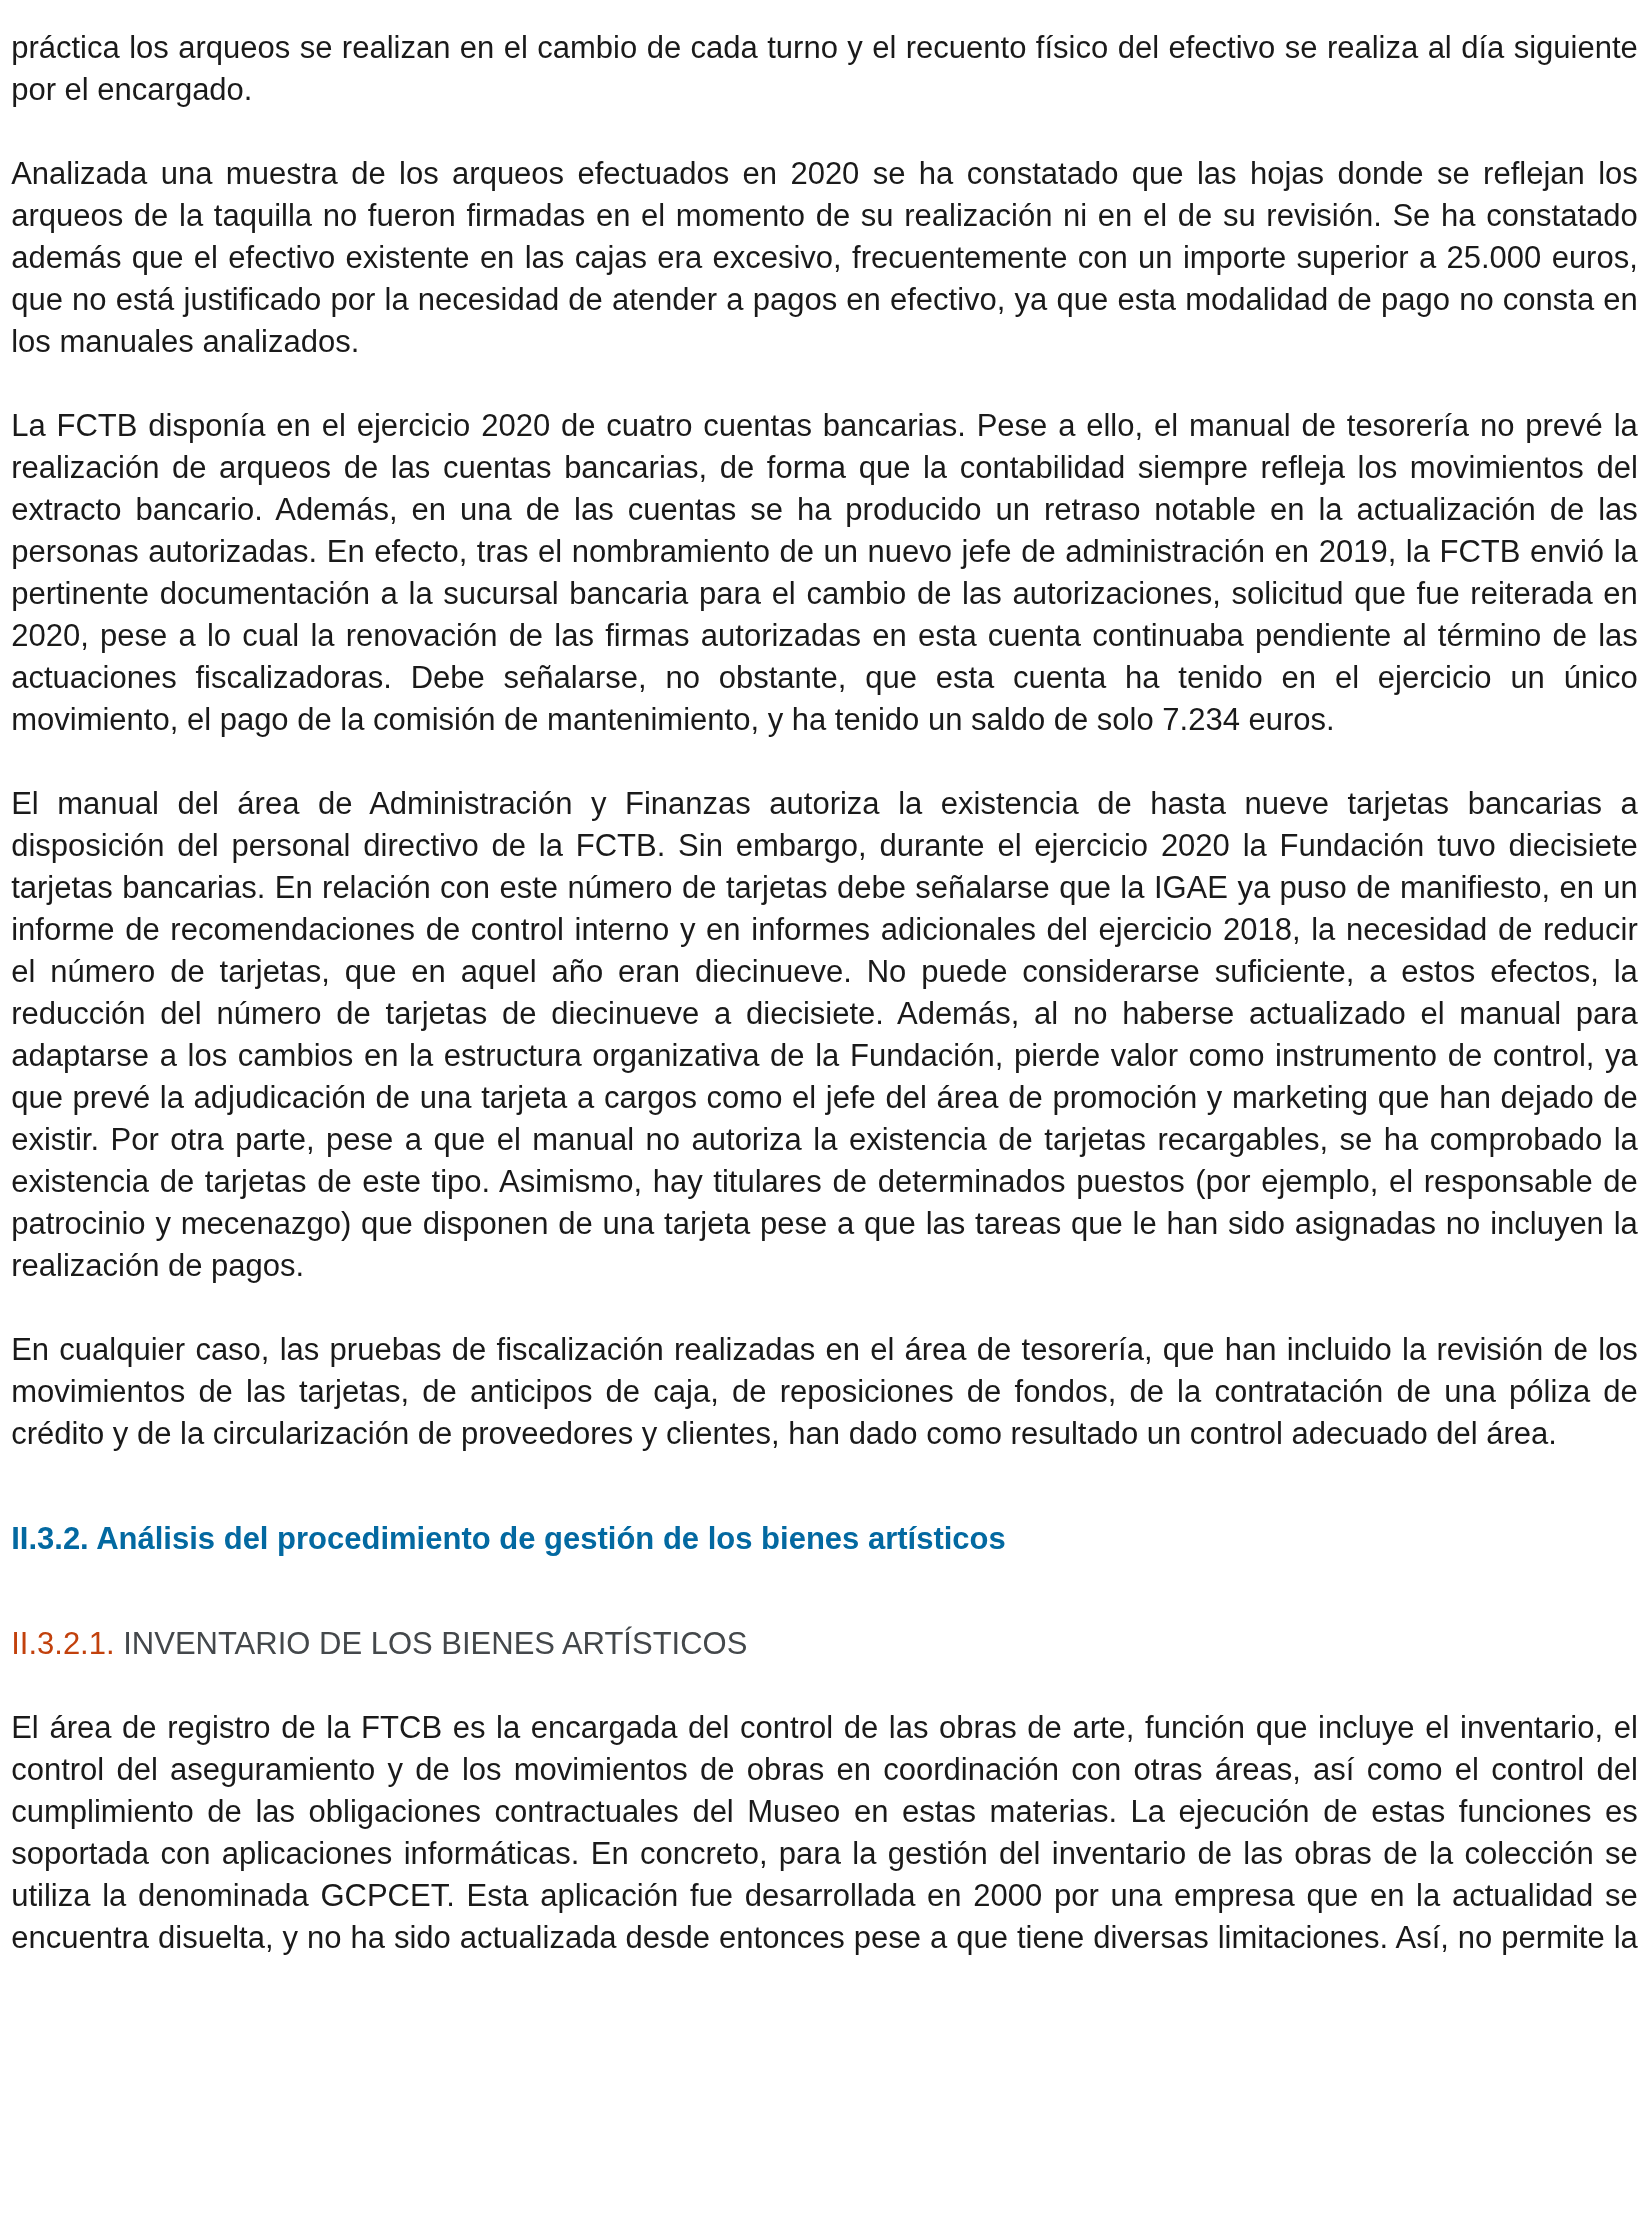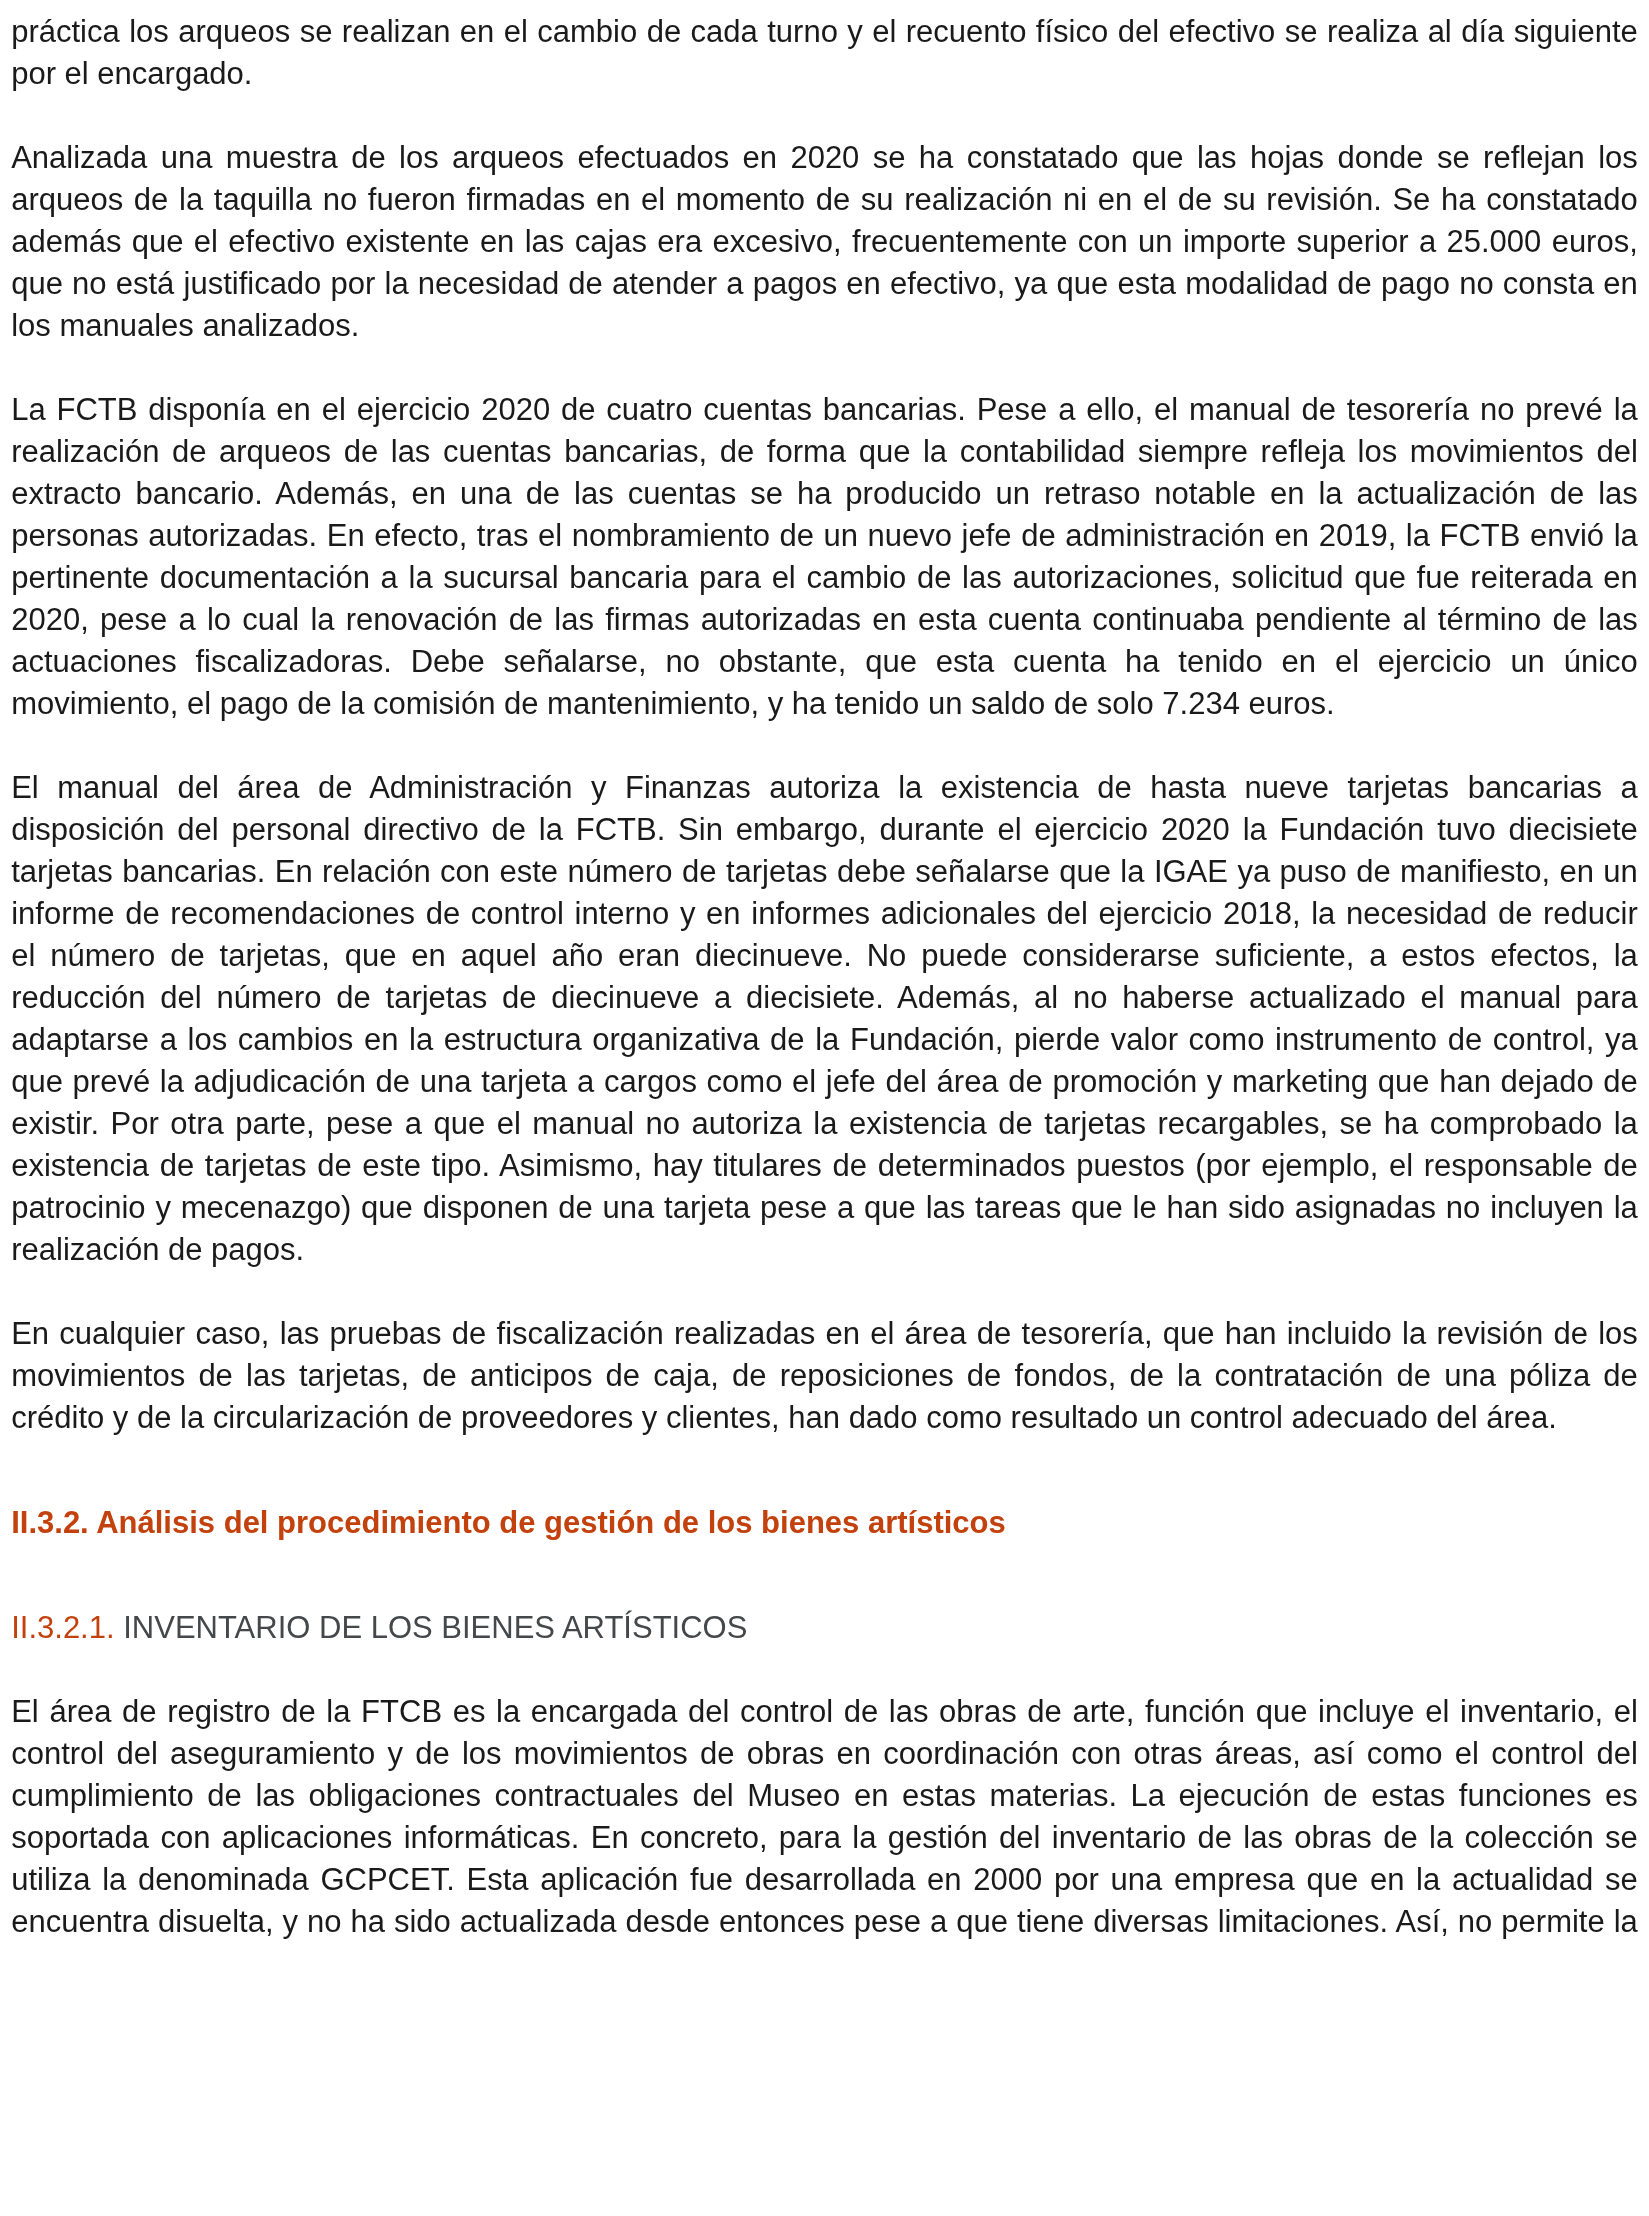--- a/index.html
+++ b/index.html
@@ -13,32 +13,32 @@
     min-height: 2216px;
     background: #ffffff;
     padding: 11.2px 11.2px 8px 11.2px;
     font-family: "Liberation Sans", "DejaVu Sans", sans-serif;
     font-size: 31px;
     line-height: 42px;
     color: #1a1a1a;
     overflow: hidden;
   }
   .para {
-    margin: 0 0 42px 0;
+    margin: 16px 0 42px 0;
     text-align: justify;
   }
   .para.continued {
     text-align-last: justify;
     margin-bottom: 0;
   }
   .section-heading {
     font-weight: bold;
     font-size: 31px;
     line-height: 42px;
-    color: #c2410c;
+    color: #0369a1;
     margin: 63px 0 0 0;
     text-align: left;
   }
   .subsection-heading {
     font-weight: normal;
     font-size: 31px;
     line-height: 42px;
     margin: 63px 0 42px 0;
     text-align: left;
     color: #44484b;

